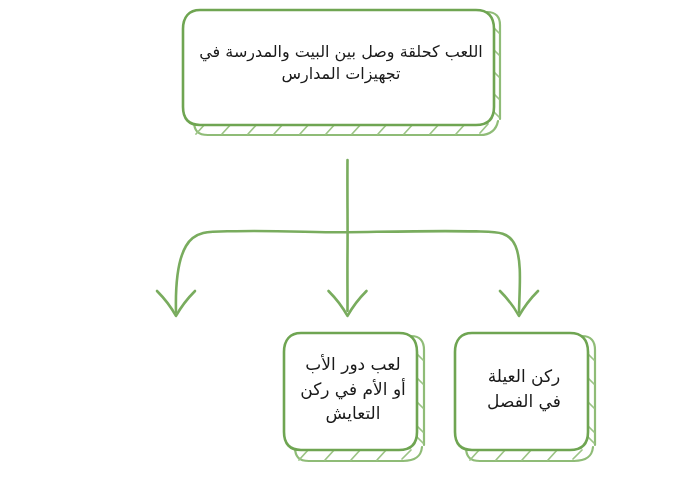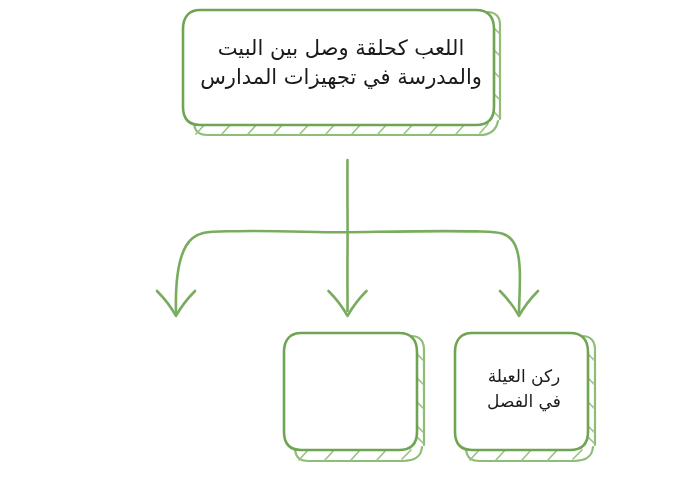--- a/index.html
+++ b/index.html
@@ -64,21 +64,21 @@
   #node-top {
     left: 180px;
     top: 7px;
     width: 336px;
     height: 130px;
   }
   #node-top .card-text {
     width: 322px;
     height: 112px;
     padding: 0 18px;
-    font-size: 21px;
+    font-size: 16px;
     line-height: 1.38;
   }
 
   
   .node-leaf {
     top: 330px;
     width: 158px;
     height: 133px;
   }
   .node-leaf .card-text {
@@ -146,20 +146,23 @@
         <path d="M14,117 C14,127 18,131 28,131 L122,131 C134,131 140,127 141,117" stroke="#8fbc77" stroke-width="2.2"></path>
         <path d="M28,119 L18,130 M54,119 L44,130 M80,119 L70,130 M106,119 L96,130
                  M130,120 L121,129" stroke="#9cc486" stroke-width="1.7"></path>
         <path d="M143,20 C143,11 139,6 130,6 M143,20 L143,115" stroke="#8fbc77" stroke-width="2.2"></path>
         <path d="M142,30 L132,20 M142,54 L132,44 M142,78 L132,68 M142,102 L132,92
                  M142,113 L133,104" stroke="#9cc486" stroke-width="1.7"></path>
         <path d="M20,3 L118,3 C130,3 136,10 136,22 L136,102 C136,114 130,120 118,120
                  L20,120 C9,120 3,114 3,102 L3,22 C3,10 9,3 20,3 Z" fill="#ffffff" stroke="#6fa552" stroke-width="2.6"></path>
       </g>
     </svg>
+    <div class="card-text">لعب دور الأب
+أو الأم في ركن
+التعايش</div>
   </div>
 
   <div class="card node-leaf" id="node-leaf-3">
     <svg class="card-svg" viewBox="0 0 158 133" preserveAspectRatio="none">
       <g fill="none" stroke-linecap="round" stroke-linejoin="round">
         <path d="M14,117 C14,127 18,131 28,131 L122,131 C134,131 140,127 141,117" stroke="#8fbc77" stroke-width="2.2"></path>
         <path d="M28,119 L18,130 M54,119 L44,130 M80,119 L70,130 M106,119 L96,130
                  M130,120 L121,129" stroke="#9cc486" stroke-width="1.7"></path>
         <path d="M143,20 C143,11 139,6 130,6 M143,20 L143,115" stroke="#8fbc77" stroke-width="2.2"></path>
         <path d="M142,30 L132,20 M142,54 L132,44 M142,78 L132,68 M142,102 L132,92

